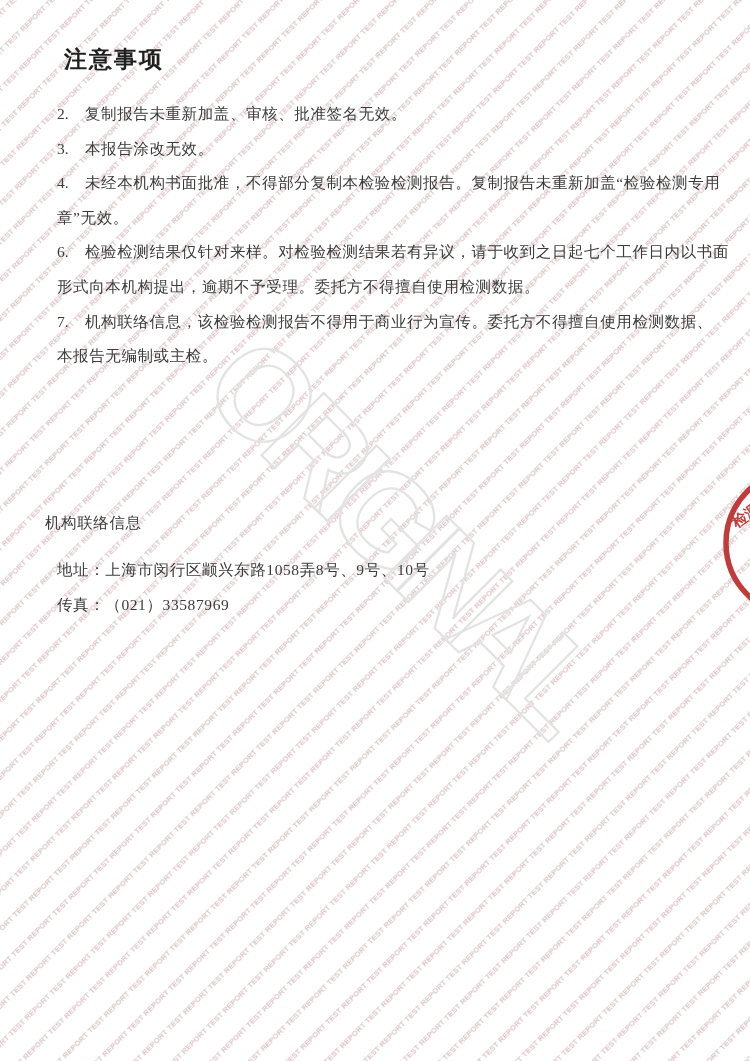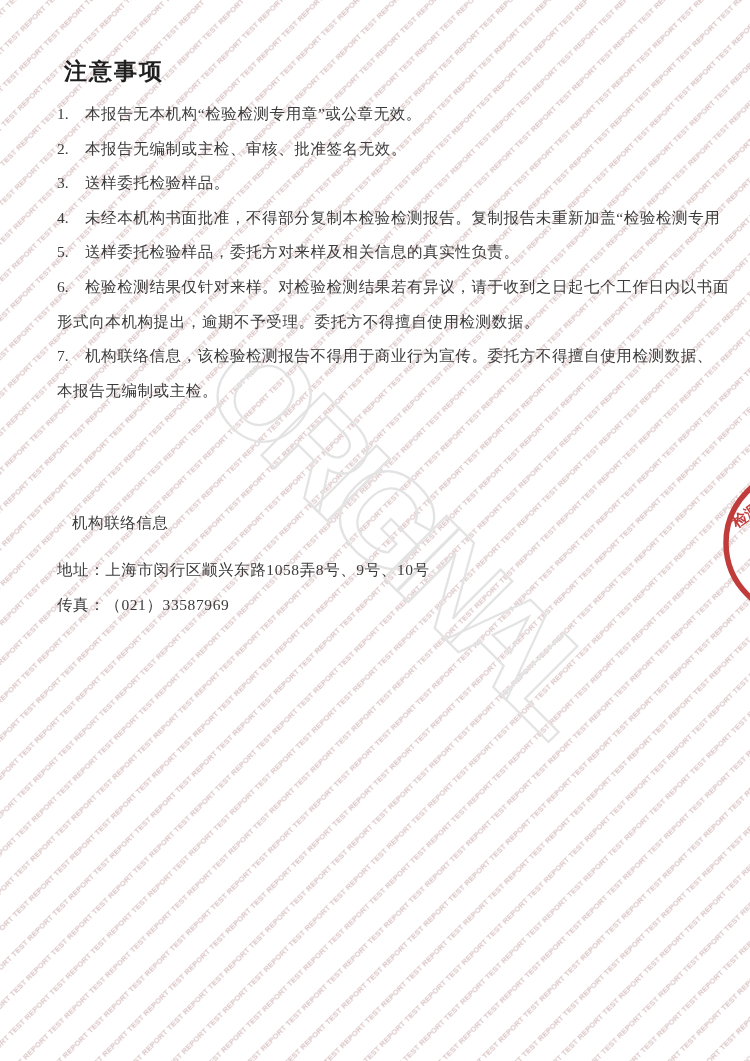--- a/index.html
+++ b/index.html
@@ -20,21 +20,21 @@
   .content-layer { position: relative; z-index: 2; }
   .seal-layer {
     position: absolute;
     left: 0; top: 0;
     z-index: 3;
     pointer-events: none;
   }
   .doc-title {
     position: absolute;
     left: 64px;
-    top: 56px;
+    top: 44px;
     font-size: 23px;
     font-weight: bold;
     letter-spacing: 2px;
     color: #1f1f1f;
     white-space: nowrap;
   }
   .notes-block {
     position: absolute;
     left: 57px;
     top: 97px;
@@ -48,21 +48,21 @@
     line-height: 34.6px;
     white-space: nowrap;
   }
   .note-num {
     display: inline-block;
     width: 28px;
     letter-spacing: 0;
   }
   .contact-title {
     position: absolute;
-    left: 72px;
+    left: 45px;
     top: 505px;
     height: 35px;
     line-height: 35px;
     font-size: 15.5px;
     letter-spacing: 0.6px;
     color: #3b3b3b;
     white-space: nowrap;
   }
   .contact-block {
     position: absolute;
@@ -101,33 +101,30 @@
       <text x="400" y="575" text-anchor="middle" transform="rotate(45 400 530)" font-family="Liberation Sans, sans-serif" font-size="128" font-weight="bold" letter-spacing="-18">ORIGINAL</text>
     </g>
   </svg>
 
   <div class="content-layer">
 
     <div class="doc-title">注意事项</div>
 
     <div class="notes-block">
       <div class="note-line">
-        <span class="note-num">1.</span><span>本报告无本机构“检验检测专用章”或公章无效。</span>
+        <span class="note-num">2.</span><span>复制报告未重新加盖、审核、批准签名无效。</span>
       </div>
       <div class="note-line">
-        <span class="note-num">2.</span><span>本报告无编制或主检、审核、批准签名无效。</span>
-      </div>
-      <div class="note-line">
-        <span class="note-num">3.</span><span>送样委托检验样品。</span>
+        <span class="note-num">3.</span><span>本报告涂改无效。</span>
       </div>
       <div class="note-line">
         <span class="note-num">4.</span><span>未经本机构书面批准，不得部分复制本检验检测报告。复制报告未重新加盖“检验检测专用</span>
       </div>
       <div class="note-line">
-        <span class="note-num">5.</span><span>送样委托检验样品，委托方对来样及相关信息的真实性负责。</span>
+        <span>章”无效。</span>
       </div>
       <div class="note-line">
         <span class="note-num">6.</span><span>检验检测结果仅针对来样。对检验检测结果若有异议，请于收到之日起七个工作日内以书面</span>
       </div>
       <div class="note-line">
         <span>形式向本机构提出，逾期不予受理。委托方不得擅自使用检测数据。</span>
       </div>
       <div class="note-line">
         <span class="note-num">7.</span><span>机构联络信息，该检验检测报告不得用于商业行为宣传。委托方不得擅自使用检测数据、</span>
       </div>

